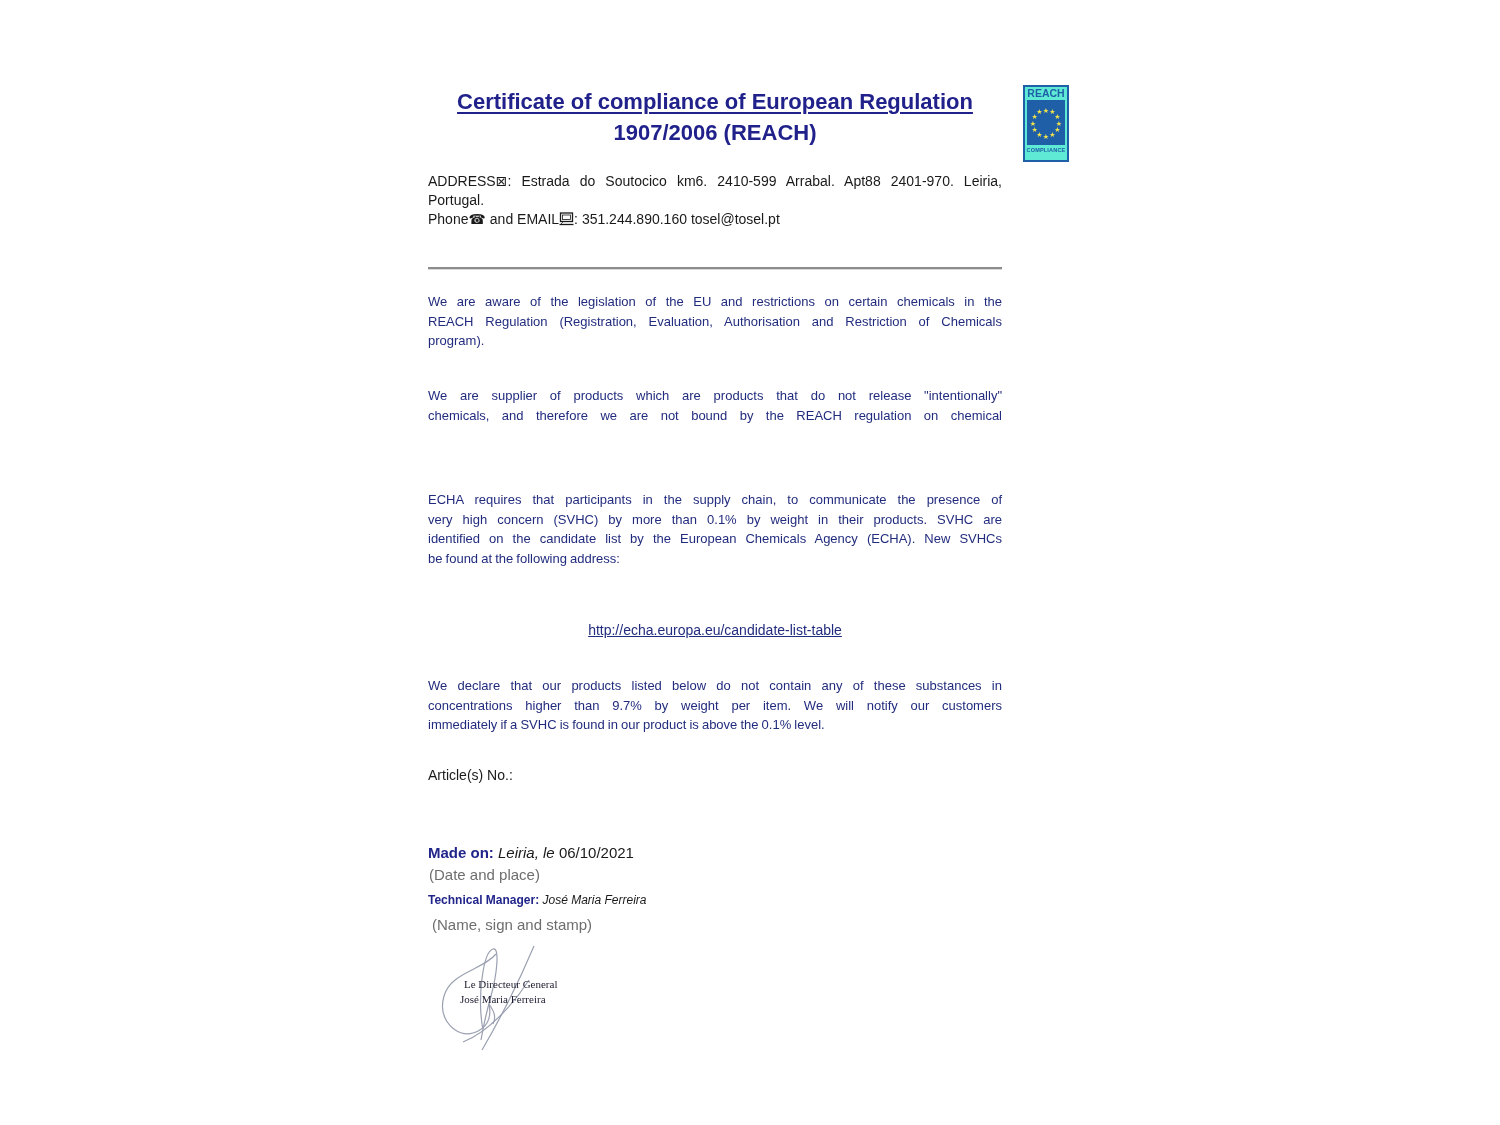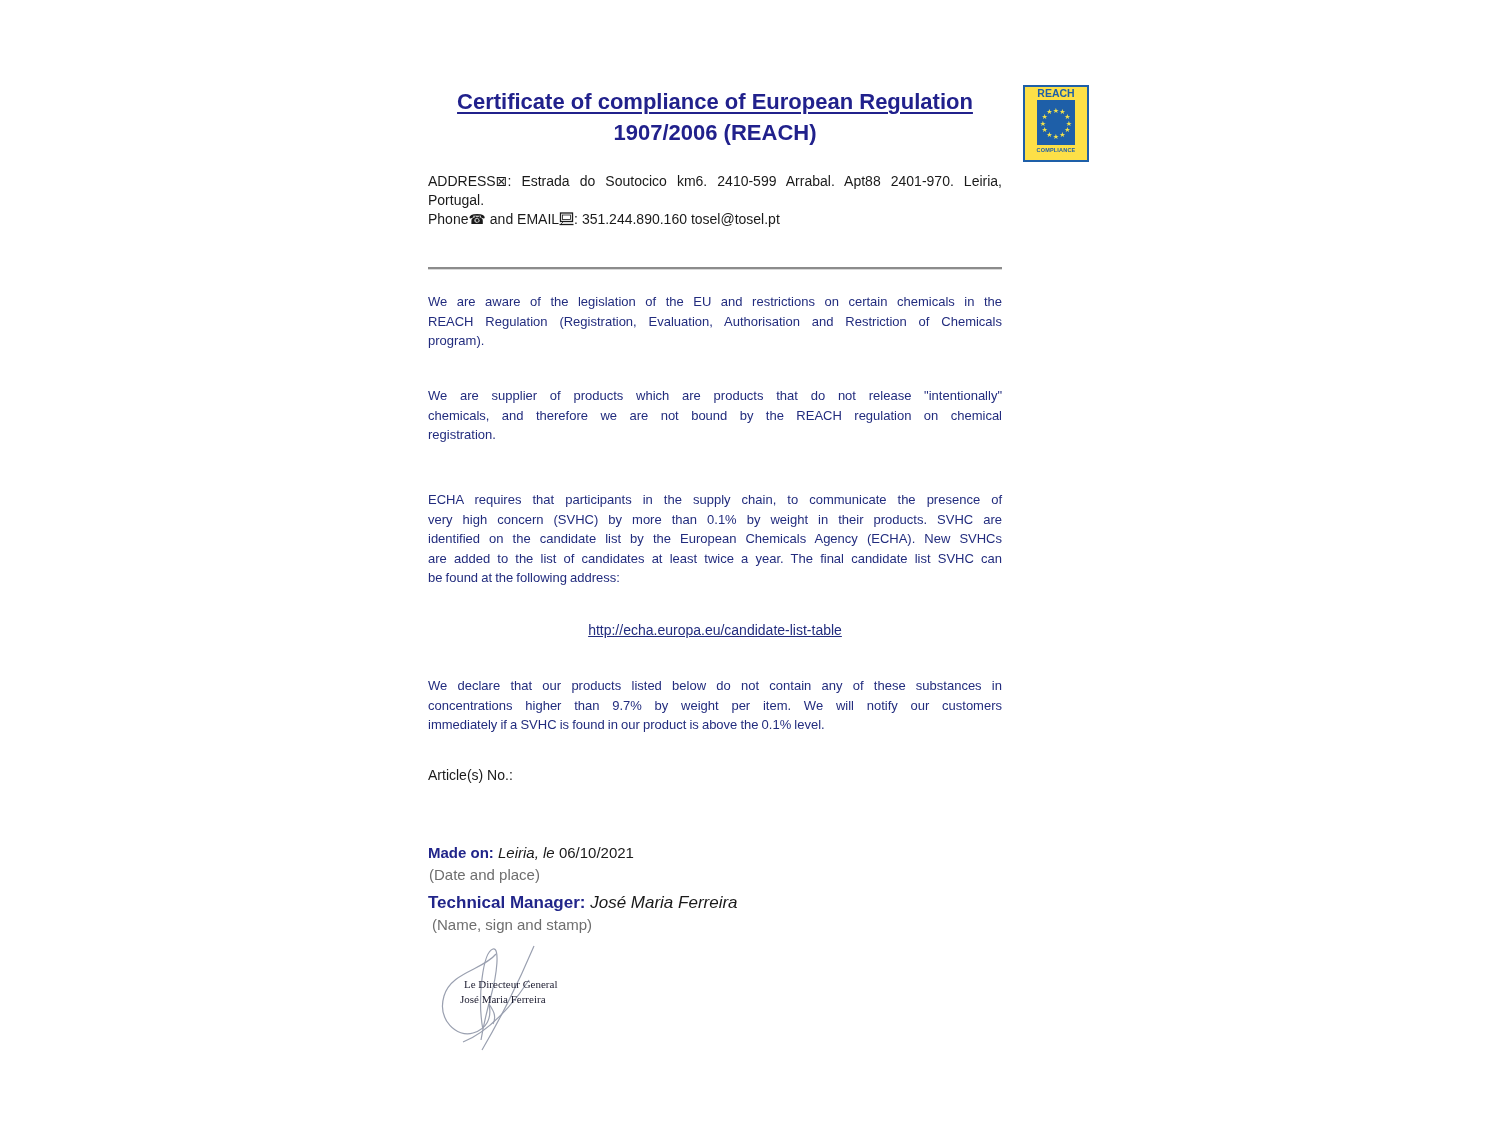--- a/index.html
+++ b/index.html
@@ -8,22 +8,22 @@
     font-family:"Liberation Sans",sans-serif;overflow:hidden;
   }
   .column{position:absolute;left:428px;top:0;width:574px;height:975px;}
 
   
   .title{position:absolute;top:86px;left:0;width:100%;text-align:center;
     color:#21218c;font-weight:bold;font-size:22px;line-height:31px;}
   .title .u{text-decoration:underline;text-decoration-thickness:2px;text-underline-offset:3px;}
 
   
-  .logo{position:absolute;left:1023px;top:85px;width:66px;height:77px;
-    box-sizing:border-box;border:2px solid #1e5fa8;background:#fde047;
+  .logo{position:absolute;left:1023px;top:85px;width:46px;height:77px;
+    box-sizing:border-box;border:2px solid #1e5fa8;background:#5eead4;
     display:flex;flex-direction:column;align-items:center;}
   .logo-reach{color:#1e5fa8;font-weight:bold;font-size:10.5px;line-height:13px;letter-spacing:0;}
   .logo-stars{width:38px;height:45px;background:#1e5fa8;}
   .logo-compliance{color:#1e5fa8;font-weight:bold;font-size:5.5px;line-height:8px;letter-spacing:0.2px;margin-top:1px;}
 
   
   .supplier{position:absolute;top:172px;left:0;width:100%;
     font-size:14px;line-height:19px;color:#1a1a1a;}
   .supplier .bold-u{font-weight:bold;text-decoration:underline;}
   .supplier .bold{font-weight:bold;}
@@ -42,21 +42,21 @@
   .url-line{position:absolute;top:621px;left:0;width:100%;text-align:center;}
   .url-line a{color:#222c7e;font-size:14px;text-decoration:underline;cursor:pointer;}
 
   .article{position:absolute;top:767px;left:0;font-size:14px;color:#1a1a1a;}
 
   .madeon{position:absolute;top:844px;left:0;font-size:15px;color:#1a1a1a;}
   .navy-bold{color:#21258a;font-weight:bold;}
   .ital{font-style:italic;}
   .note{position:absolute;left:1px;font-size:15px;color:#6e6e6e;}
   .note1{top:866px;} .note2{top:916px;left:4px;}
-  .manager{position:absolute;top:893px;left:0;font-size:17px;color:#1a1a1a;}
+  .manager{position:absolute;top:893px;left:0;font-size:12px;color:#1a1a1a;}
 
   
   .signature{position:absolute;top:940px;left:5px;width:160px;height:120px;}
   .signature svg{position:absolute;left:0;top:0;}
   .stamp-text{position:absolute;font-family:"Liberation Serif",serif;
     font-size:11px;color:#1c1c30;white-space:nowrap;}
   .stamp1{left:31px;top:38px;}
   .stamp2{left:27px;top:53px;}
 </style>
 </head>
@@ -83,27 +83,25 @@
   <div class="hr"></div>
 
   <div class="para p1">
       <div class="jline">We are aware of the legislation of the EU and restrictions on certain chemicals in the</div>
       <div class="jline">REACH Regulation (Registration, Evaluation, Authorisation and Restriction of Chemicals</div>
       <div class="jline last">program).</div>
     </div>
   <div class="para p2">
       <div class="jline">We are supplier of products which are products that do not release "intentionally"</div>
       <div class="jline">chemicals, and therefore we are not bound by the REACH regulation on chemical</div>
-      <div class="jline last">registration.</div>
     </div>
   <div class="para p3">
       <div class="jline">ECHA requires that participants in the supply chain, to communicate the presence of</div>
       <div class="jline">very high concern (SVHC) by more than 0.1% by weight in their products. SVHC are</div>
       <div class="jline">identified on the candidate list by the European Chemicals Agency (ECHA). New SVHCs</div>
-      <div class="jline">are added to the list of candidates at least twice a year. The final candidate list SVHC can</div>
       <div class="jline last">be found at the following address:</div>
     </div>
 
   <div class="url-line">
     <a>http://echa.europa.eu/candidate-list-table</a>
   </div>
 
   <div class="para p4">
       <div class="jline">We declare that our products listed below do not contain any of these substances in</div>
       <div class="jline">concentrations higher than 9.7% by weight per item. We will notify our customers</div>

